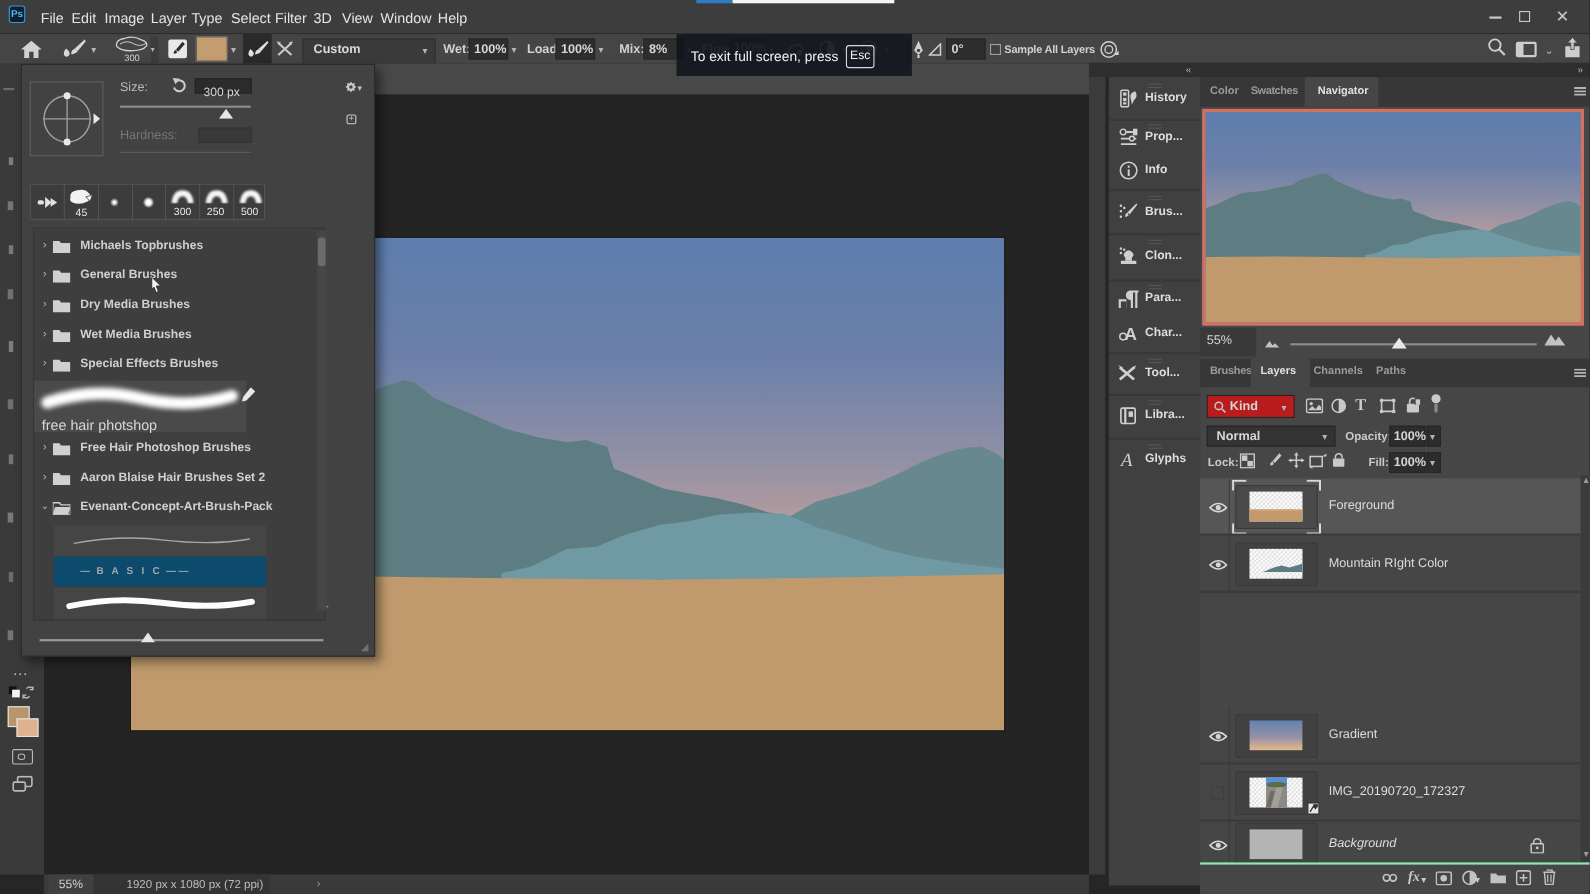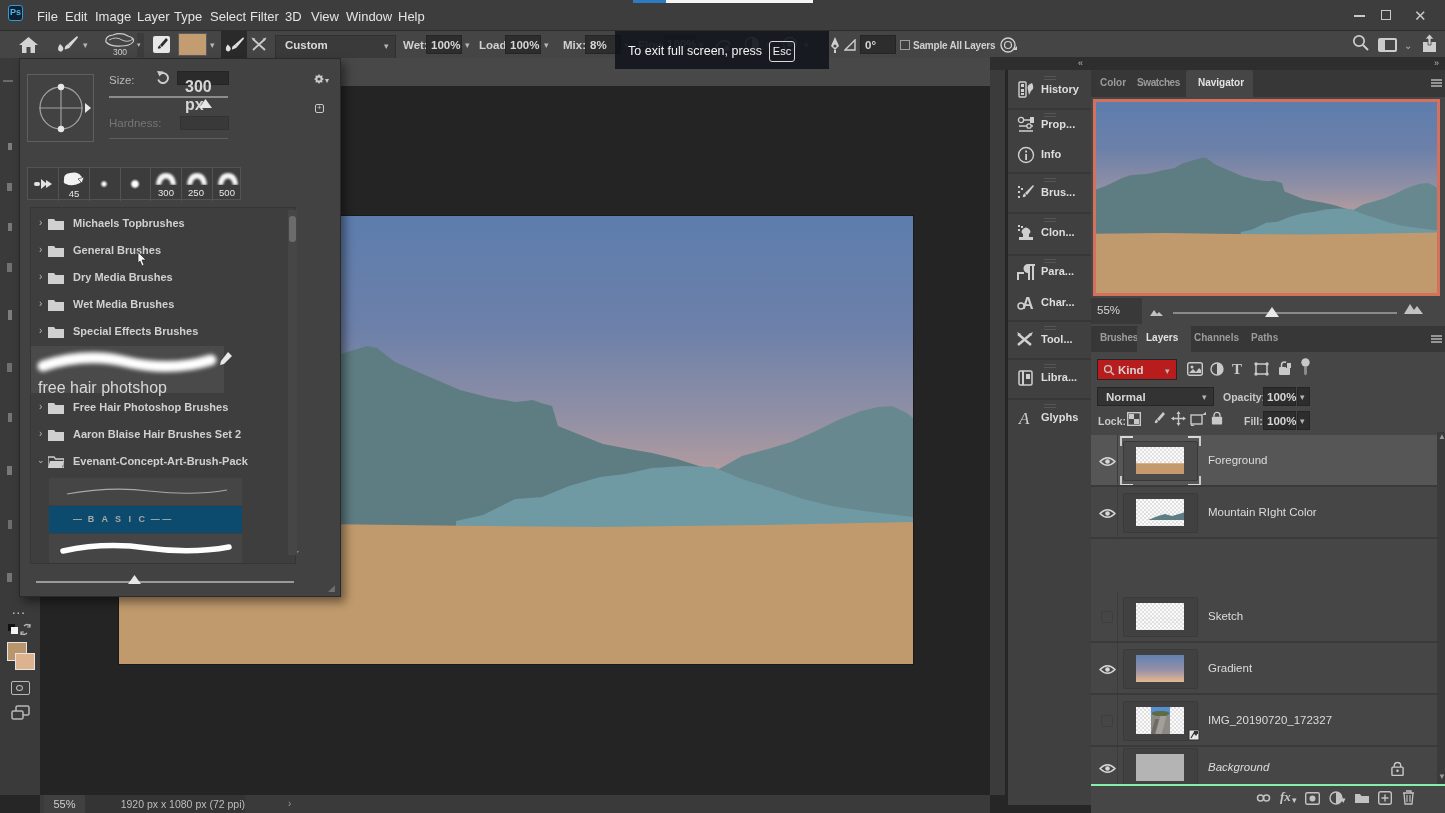--- a/index.html
+++ b/index.html
@@ -250,21 +250,21 @@
  <path fill="#68888f" d="M598,254 L623,240 649,233 672,226 697,215 719,204 742,195 759,191 773,190 788,197 794,202 794,330 598,330 Z"></path>
  <path fill="#5e7d82" d="M0,205 L25,196 60,179 79,172 121,168 156,160 183,155 201,144 225,137 248,130 258,132 276,146 306,159 341,174 372,182 397,186 414,184 422,187 433,190 439,210 464,220 484,228 510,233 533,237 558,243 580,250 598,254 598,330 0,330 Z"></path>
  <path fill="#6f99a3" d="M337,305 L364,299 396,283 423,281 450,270 481,261 506,258 533,252 565,250 594,251 623,263 652,272 684,283 713,290 745,295 778,299 794,301 794,330 337,330 Z"></path>
  <path fill="#c09a6c" d="M0,309 L160,307.5 320,309.5 480,311 640,309 794,306 794,448 0,448 Z"></path>
 </svg>
 </div>
 <div class="abs" id="vscroll"></div>
 <div class="abs" id="rgap"></div>
 <div class="abs" id="statusbar">
   <div class="abs" style="left:4px;top:0;width:41px;height:18px;background:#404040;font-size:11px;color:#cfcfcf;text-align:center;line-height:18px;">55%</div>
-  <div class="abs" style="left:45px;top:0;width:160px;height:18px;background:#343434;font-size:10.5px;color:#bdbdbd;line-height:18px;text-align:right;"><span style="margin-left:30px;">1920 px x 1080 px (72 ppi)</span></div>
+  <div class="abs" style="left:45px;top:0;width:160px;height:18px;background:#343434;font-size:10.5px;color:#bdbdbd;line-height:18px;"><span style="margin-left:30px;">1920 px x 1080 px (72 ppi)</span></div>
   <div class="abs" style="left:248px;top:3px;color:#9a9a9a;font-size:10px;">›</div>
 </div>
 
 <div class="abs" id="iconcol">
   <div class="icbtn" style="top:2px;height:36px;">
       <div class="grip" style="top:4px;"></div>
       <div class="grip" style="top:7px;"></div>
     <svg class="ic" viewBox="0 0 20 18">
         <rect x="3" y="1" width="7" height="15" rx="1" fill="none" stroke="#cfcfcf" stroke-width="1.4"></rect>
         <rect x="5" y="3" width="3" height="3" fill="#cfcfcf"></rect>
@@ -523,33 +523,20 @@
           <circle cx="8.5" cy="5.5" r="2.3" fill="#d6d6d6"></circle>
         </svg>
       <div class="eyesep"></div>
       <div class="thumbwrap"></div>
       <div class="thumb checker">
           <svg width="48" height="27" viewBox="0 0 48 27">
             <path d="M12,21 L22,17 29,15 36,17 48,13.5 48,21 Z" fill="#5e7d82"></path>
           </svg>
         </div>
       <span class="lname">Mountain RIght Color</span>
-      <div class="sep"></div>
-    </div>
-    <div class="lrow" style="top:159px;">
-      <div class="eyebox"></div>
-      <div class="eyesep"></div>
-      <div class="thumbwrap"></div>
-      <div class="thumb checker">
-          <svg width="48" height="27" viewBox="0 0 48 27">
-            <path d="M4,18 Q16,13 30,16 Q40,18 46,16" fill="none" stroke="#d4d4d4" stroke-width="0.7" opacity="0.5"></path>
-            <path d="M6,21 Q20,18 44,20" fill="none" stroke="#dadada" stroke-width="0.6" opacity="0.5"></path>
-          </svg>
-        </div>
-      <span class="lname">Sketch</span>
       <div class="sep"></div>
     </div>
     <div class="lrow" style="top:211px;">
       <svg class="eye" viewBox="0 0 17 11">
           <path d="M1,5.5 Q8.5,-2 16,5.5 Q8.5,13 1,5.5 Z" fill="none" stroke="#d6d6d6" stroke-width="1.5"></path>
           <circle cx="8.5" cy="5.5" r="2.3" fill="#d6d6d6"></circle>
         </svg>
       <div class="eyesep"></div>
       <div class="thumbwrap"></div>
       <div class="thumb" style="background:linear-gradient(#6282b0,#9590a8 55%,#e5b98e);"></div>
@@ -639,21 +626,21 @@
         <circle cx="33" cy="54" r="3.2" fill="#e8e8e8"></circle>
         <path d="M57,28 L63,33 57,38 Z" fill="#e8e8e8"></path>
       </svg>
   </div>
   <span class="brow" style="left:89px;top:15px;color:#b9b9b9;">Size:</span>
   <svg class="abs" style="left:136px;top:12px;" width="14" height="13" viewBox="0 0 14 13">
       <path d="M4,3 A5,5 0 1 1 2.2,8.5" fill="none" stroke="#cdcdcd" stroke-width="1.9"></path>
       <path d="M1,0 L7.5,0.5 3.5,5.5 Z" fill="#cdcdcd"></path>
     </svg>
   <div class="abs field" style="left:157px;top:12px;width:52px;height:14px;background:#2b2b2b;">
-      <span style="position:absolute;left:7px;top:6px;font-weight:bold;font-size:16px;">300 px</span>
+      <span style="position:absolute;left:7px;top:6px;font-weight:normal;font-size:11px;">300 px</span>
     </div>
   <div class="abs" style="left:89px;top:37px;width:119px;height:1.6px;background:#8c8c8c;"></div>
   <svg class="abs" style="left:179px;top:40px;" width="13" height="9" viewBox="0 0 13 9">
       <path d="M6.5,0 L13,9 0,9 Z" fill="#e6e6e6"></path>
     </svg>
   <span class="brow" style="left:89px;top:58px;color:#767676;">Hardness:</span>
   <div class="abs" style="left:160px;top:57px;width:49px;height:14px;background:#393939;border:1px solid #333;"></div>
   <div class="abs" style="left:89px;top:79px;width:119px;height:1.4px;background:#5e5e5e;"></div>
   <svg class="abs" style="left:294px;top:15px;" width="10" height="10" viewBox="0 0 10 10">
       <path d="M5,0 L6.2,1.8 8.5,1.5 8.2,3.8 10,5 8.2,6.2 8.5,8.5 6.2,8.2 5,10 3.8,8.2 1.5,8.5 1.8,6.2 0,5 1.8,3.8 1.5,1.5 3.8,1.8 Z" fill="#c9c9c9"></path>
@@ -734,21 +721,21 @@
       <svg style="position:absolute;left:17px;top:7px;" width="16" height="12" viewBox="0 0 16 12">
           <path d="M0,1 L6,1 7.5,3 16,3 16,12 0,12 Z" fill="#d0d0d0"></path>
         </svg>
       <span style="position:absolute;left:42px;top:6px;font-weight:bold;font-size:11px;">Special Effects Brushes</span>
     </div>
 
     <div class="abs" style="left:0;top:138px;width:193px;height:47px;background:#4a4a4a;">
       <svg width="193" height="34" viewBox="0 0 193 34">
           <path d="M12,20 Q55,6 96,16 Q140,26 180,14" fill="none" stroke="#ffffff" stroke-width="11" stroke-linecap="round" filter="blur(2.2px)"></path>
         </svg>
-      <span style="position:absolute;left:7px;top:33px;color:#d8d8d8;font-size:16px;">free hair photshop</span>
+      <span style="position:absolute;left:7px;top:33px;color:#d8d8d8;font-size:13px;">free hair photshop</span>
     </div>
     <svg class="abs" style="left:188px;top:144px;" width="13" height="14" viewBox="0 0 13 14">
         <path d="M9,0 L13,4 5,12 1,13 2,9 Z" fill="#e8e8e8"></path>
       </svg>
     <div class="abs brow" style="left:0;top:187px;width:256px;height:27px;">
       <span style="position:absolute;left:8px;top:6px;color:#b9b9b9;font-size:10px;">›</span>
       <svg style="position:absolute;left:17px;top:7px;" width="16" height="12" viewBox="0 0 16 12">
           <path d="M0,1 L6,1 7.5,3 16,3 16,12 0,12 Z" fill="#d0d0d0"></path>
         </svg>
       <span style="position:absolute;left:42px;top:6px;font-weight:bold;font-size:11px;">Free Hair Photoshop Brushes</span>

